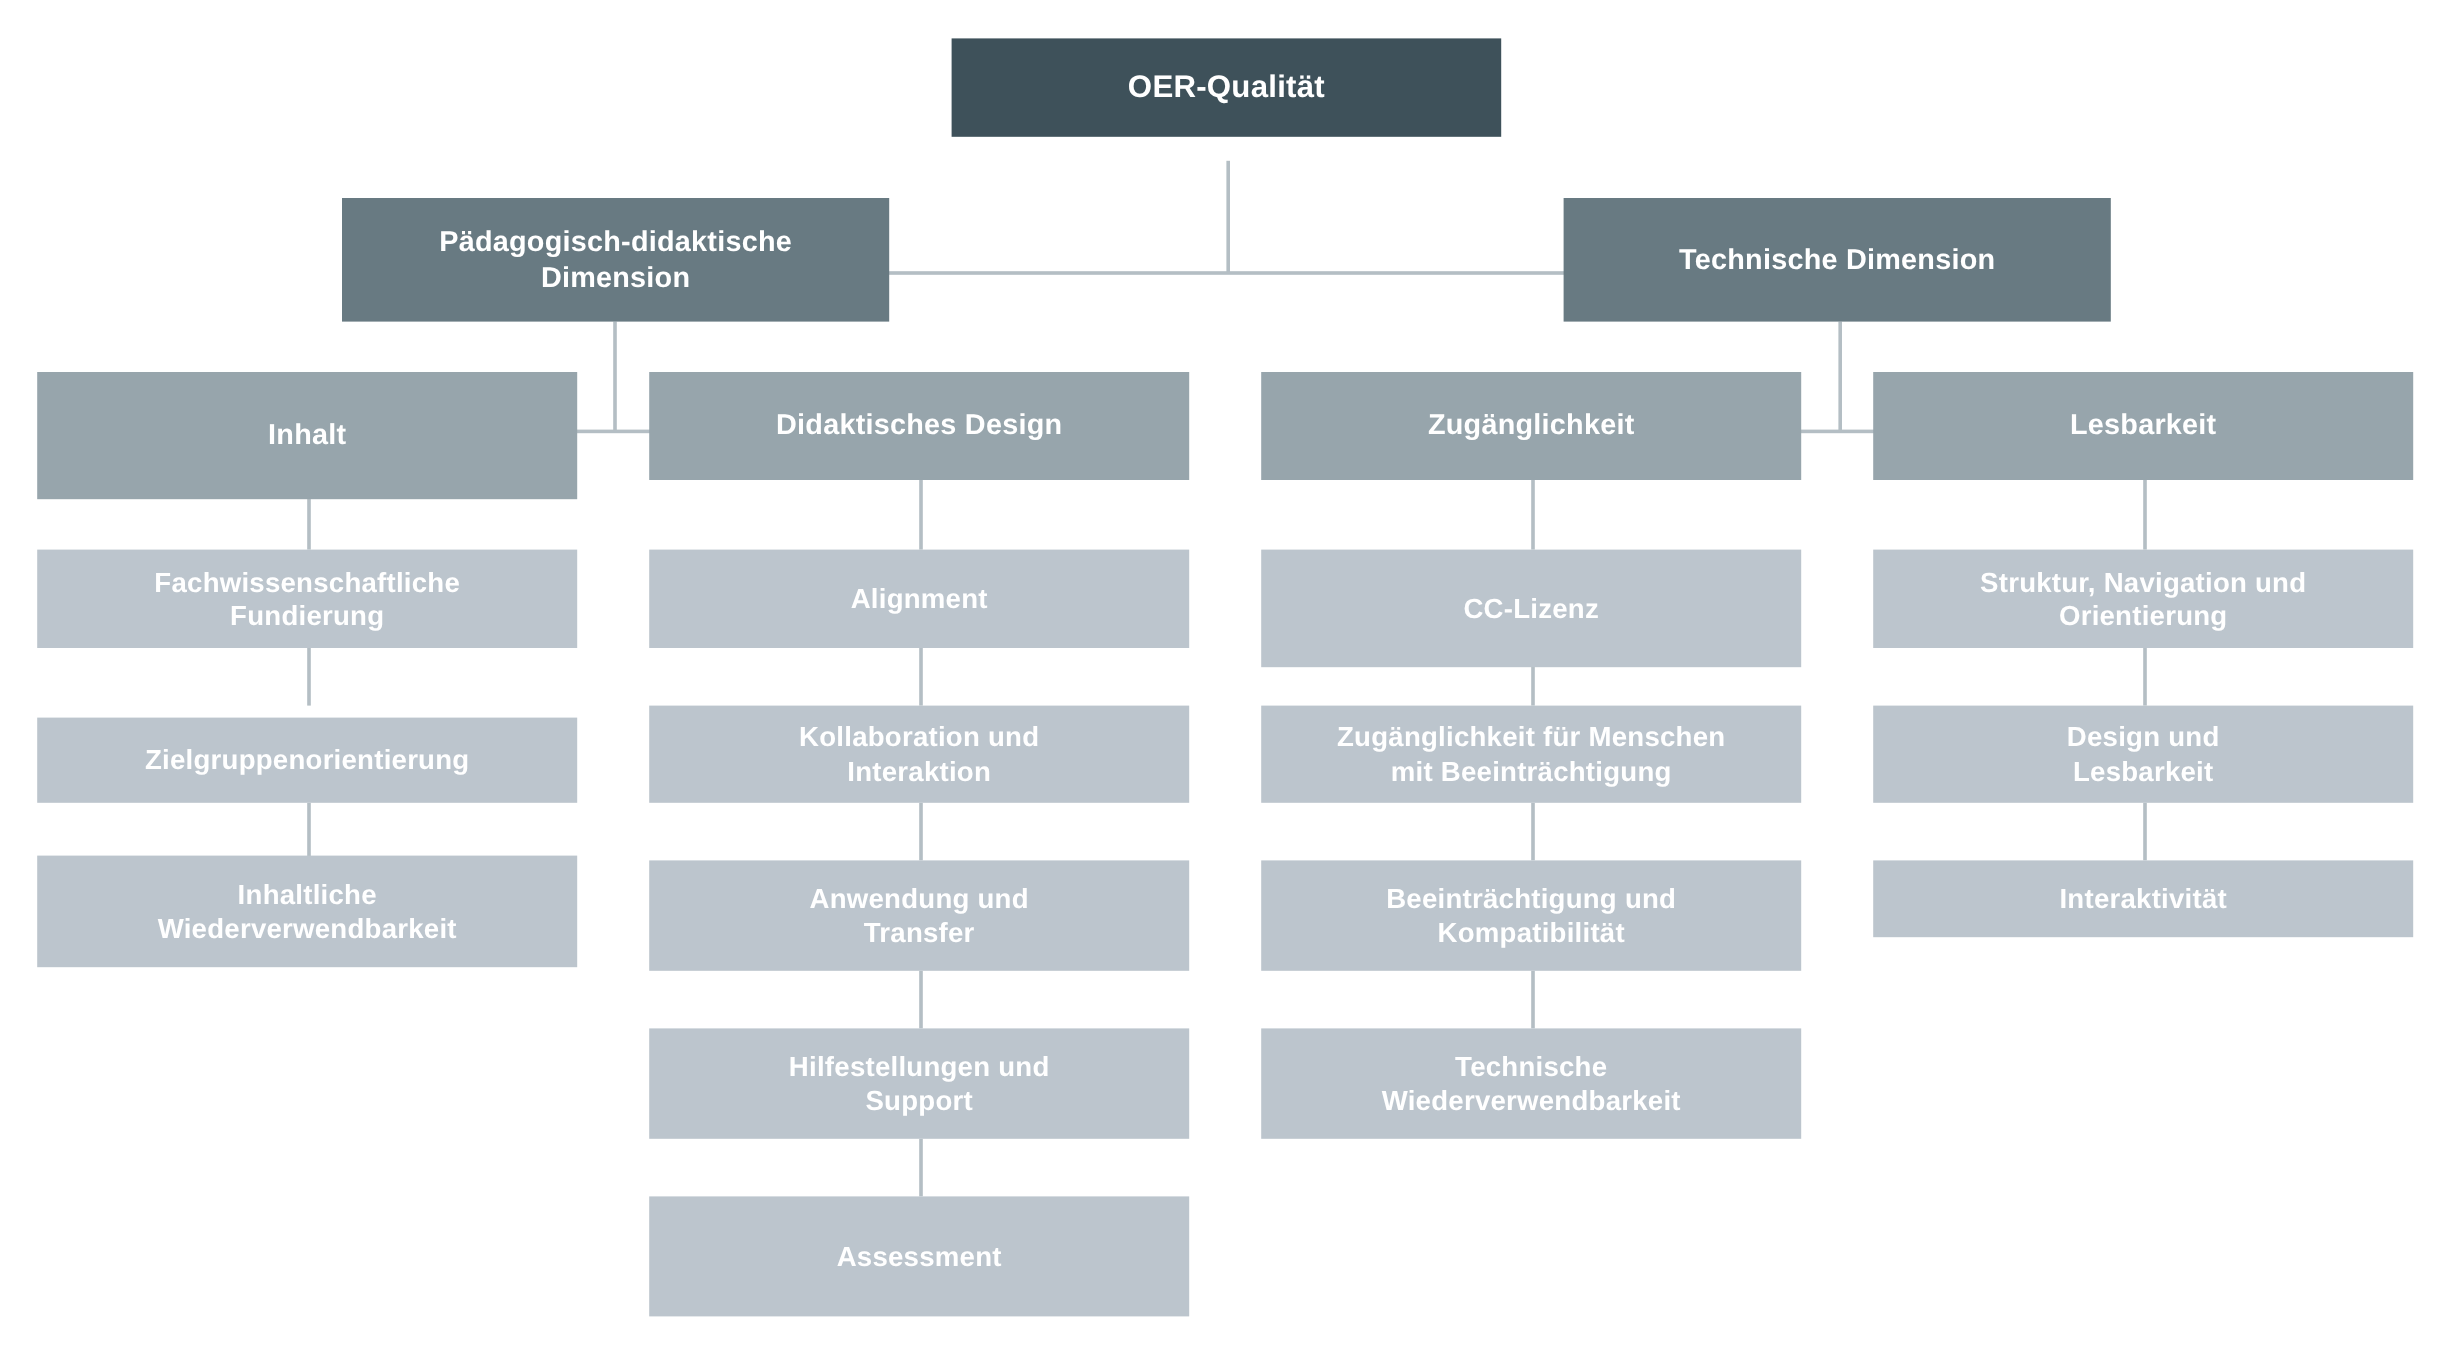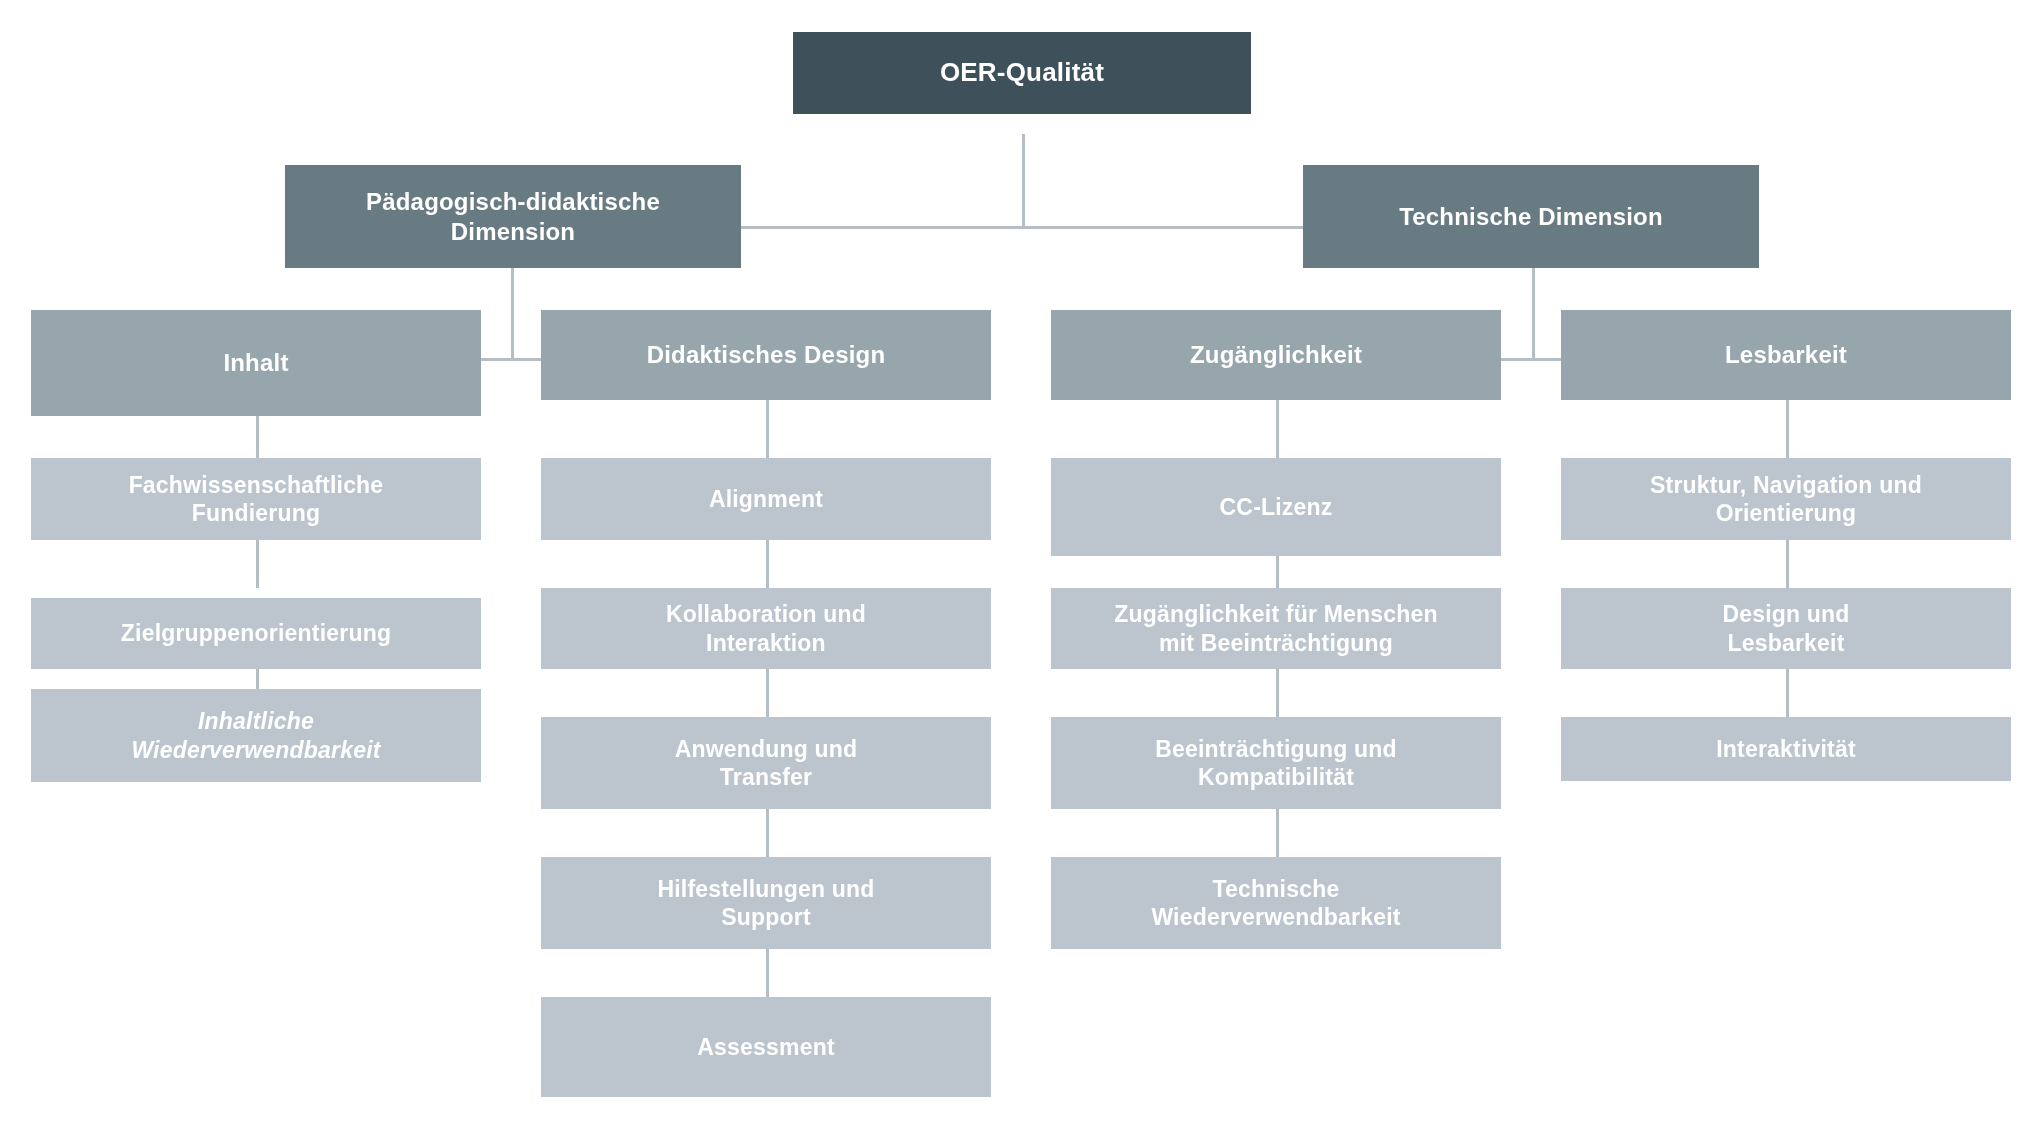--- a/index.html
+++ b/index.html
@@ -107,21 +107,21 @@
     <span class="label">Lesbarkeit</span>
   </div>
 
   <div class="node lvl3" style="left:31px; top:458px; width:450px; height:82px;">
     <span class="label">Fachwissenschaftliche
 Fundierung</span>
   </div>
   <div class="node lvl3" style="left:31px; top:598px; width:450px; height:71px;">
     <span class="label">Zielgruppenorientierung</span>
   </div>
-  <div class="node lvl3" style="left:31px; top:689px; width:450px; height:93px;font-style:italic;">
+  <div class="node lvl3" style="left:31px; top:713px; width:450px; height:93px;">
     <span class="label">Inhaltliche
 Wiederverwendbarkeit</span>
   </div>
 
   <div class="node lvl3" style="left:541px; top:458px; width:450px; height:82px;">
     <span class="label">Alignment</span>
   </div>
   <div class="node lvl3" style="left:541px; top:588px; width:450px; height:81px;">
     <span class="label">Kollaboration und
 Interaktion</span>

